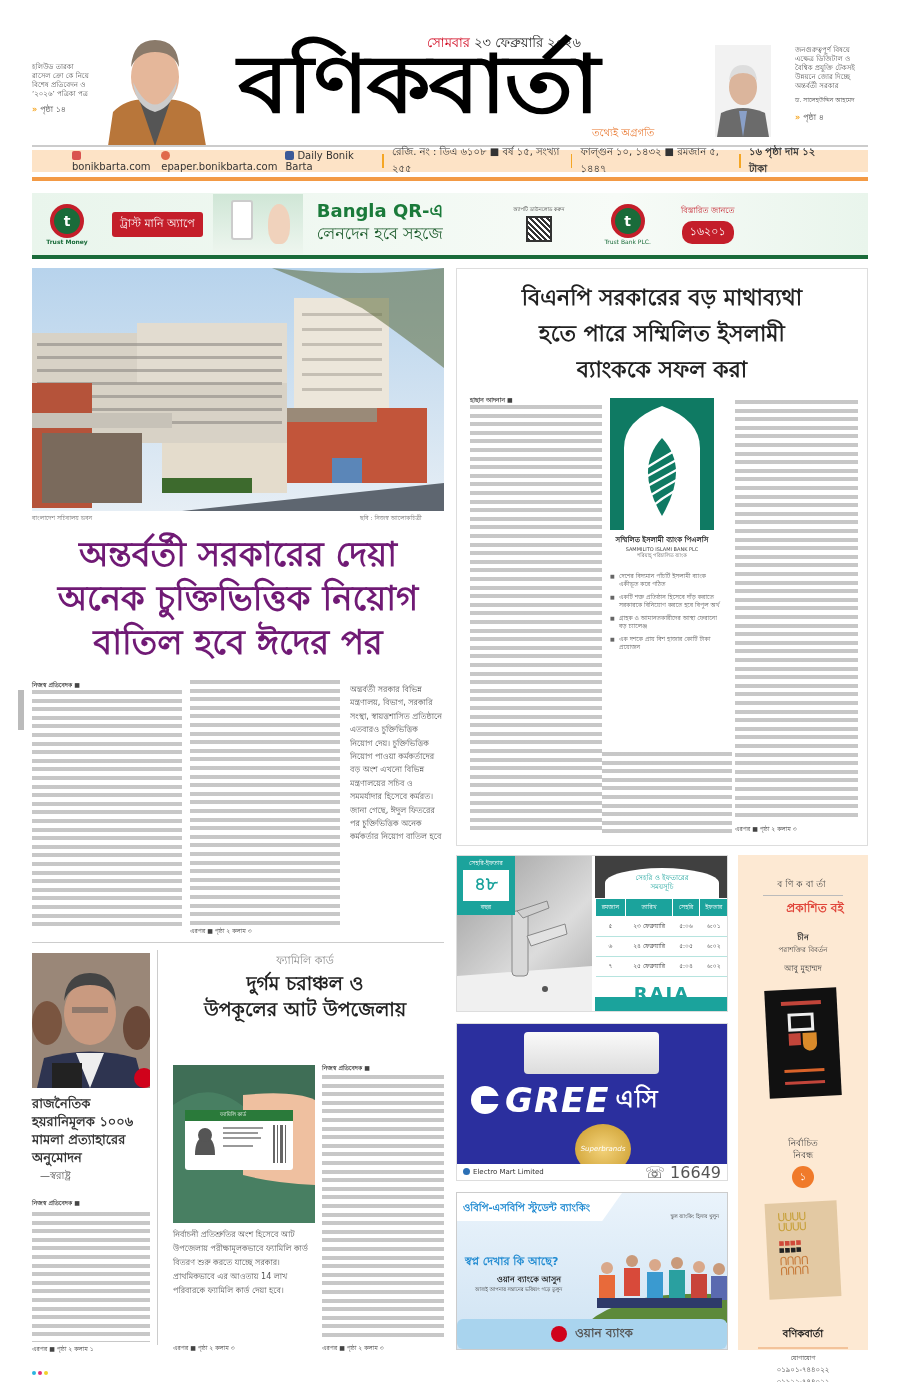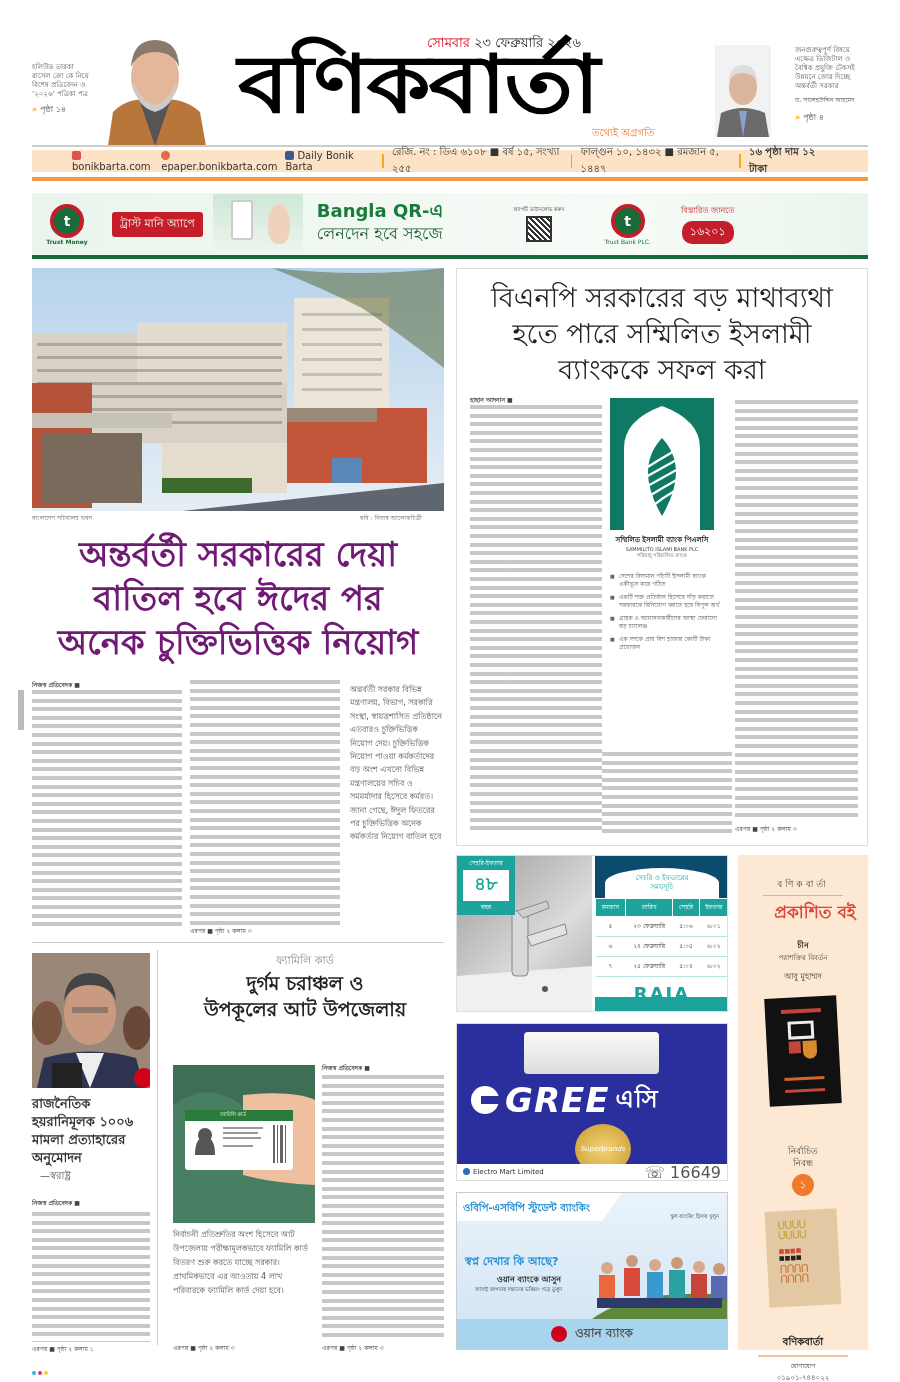--- a/index.html
+++ b/index.html
@@ -28,21 +28,21 @@
   .red-pill { background: #c41e2a; color: #fff; font-size: 11px; padding: 3px 8px; border-radius: 3px; }
   .bqr-title { color: #1a7a3a; font-weight: bold; font-size: 18px; line-height: 20px; }
   .bqr-sub { color: #1a5a2a; font-size: 16px; }
   .qr { width: 26px; height: 26px; background: repeating-linear-gradient(45deg,#333 0 2px,#fff 2px 4px); border: 2px solid #333; }
   .hotline { background: #c41e2a; color: #fff; border-radius: 10px; padding: 2px 8px; font-size: 11px; }
 
   
   .photo { overflow: hidden; }
   .caption { font-size: 6px; color: #777; }
   .headline-xl { font-weight: bold; color: #701a75; text-align: center; line-height: 44px; font-size: 34px; }
-  .headline-l { font-weight: normal; color: #222; text-align: center; line-height: 36px; font-size: 27px; }
+  .headline-l { font-weight: bold; color: #222; text-align: center; line-height: 36px; font-size: 22px; }
   .headline-m { font-weight: bold; color: #222; text-align: center; line-height: 26px; font-size: 19px; }
   .kicker { font-size: 11px; color: #888; text-align: center; }
   .byline { font-size: 6px; color: #444; font-weight: bold; }
   .textcol { font-size: 6px; line-height: 8.6px; color: #555; text-align: justify; overflow: hidden; }
   .textblur { background: repeating-linear-gradient(180deg, #9a9a9a 0 4px, transparent 4px 8.6px); opacity: 0.55; }
   .sidebar-text { font-size: 8px; line-height: 13.4px; color: #555; }
   .contd { font-size: 6px; color: #444; }
   .boxed { border: 1px solid #ddd; }
   .bullets li { font-size: 6px; line-height: 8px; color: #666; margin-bottom: 5px; list-style: none; padding-left: 9px; position: relative; }
   .bullets li::before { content: "■"; position: absolute; left: 0; color: #666; font-size: 5px; }
@@ -180,22 +180,22 @@
     <rect x="130" y="175" width="125" height="50" fill="#e4dccc"></rect>
     <rect x="130" y="210" width="90" height="15" fill="#3d6a2d"></rect>
     <path d="M150 243 L412 215 L412 243 Z" fill="#5e6670"></path>
   </svg>
 </div>
 <div class="abs caption" style="left:32px;top:513px;">বাংলাদেশ সচিবালয় ভবন</div>
 <div class="abs caption" style="left:360px;top:513px;">ছবি : নিজস্ব আলোকচিত্রী</div>
 
 <div class="abs headline-xl" style="left:32px;top:532px;width:412px;">
   <div>অন্তর্বর্তী সরকারের দেয়া</div>
+  <div>অনেক চুক্তিভিত্তিক নিয়োগ</div>
   <div>বাতিল হবে ঈদের পর</div>
-  <div>অনেক চুক্তিভিত্তিক নিয়োগ</div>
 </div>
 <div class="abs" style="left:18px;top:690px;width:6px;height:40px;background:#777;opacity:0.5;"></div>
 
 <div class="abs byline" style="left:32px;top:680px;">নিজস্ব প্রতিবেদক ■</div>
 <div class="abs textcol textblur" style="left:32px;top:690px;width:150px;height:240px;"></div>
 <div class="abs textcol textblur" style="left:190px;top:680px;width:150px;height:245px;"></div>
 <div class="abs contd" style="left:190px;top:926px;">এরপর ■ পৃষ্ঠা ২ কলাম ৩</div>
 <div class="abs sidebar-text" style="left:350px;top:683px;width:92px;height:245px;overflow:hidden;">অন্তর্বর্তী সরকার বিভিন্ন মন্ত্রণালয়, বিভাগ, সরকারি সংস্থা, স্বায়ত্তশাসিত প্রতিষ্ঠানে এতবারও চুক্তিভিত্তিক নিয়োগ দেয়। চুক্তিভিত্তিক নিয়োগ পাওয়া কর্মকর্তাদের বড় অংশ এখনো বিভিন্ন মন্ত্রণালয়ের সচিব ও সমমর্যাদার হিসেবে কর্মরত। জানা গেছে, ঈদুল ফিতরের পর চুক্তিভিত্তিক অনেক কর্মকর্তার নিয়োগ বাতিল হবে</div>
 
 <div class="abs" style="left:32px;top:942px;width:412px;height:1px;background:#ccc;"></div>
@@ -283,21 +283,21 @@
       </g>
     <g fill="#666">
         <rect x="100" y="60" width="2" height="38"></rect>
         <rect x="104" y="60" width="1" height="38"></rect>
         <rect x="107" y="60" width="3" height="38"></rect>
         <rect x="112" y="60" width="1" height="38"></rect>
       </g>
   </svg>
 </div>
 <div class="abs" style="left:220px;top:1111px;font-size:5px;color:#fff;">ফ্যামিলি কার্ড</div>
-<div class="abs sidebar-text" style="left:173px;top:1228px;width:142px;font-size:8px;line-height:14px;">নির্বাচনী প্রতিশ্রুতির অংশ হিসেবে আট উপজেলায় পরীক্ষামূলকভাবে ফ্যামিলি কার্ড বিতরণ শুরু করতে যাচ্ছে সরকার। প্রাথমিকভাবে এর আওতায় 4 লাখ পরিবারকে ফ্যামিলি কার্ড দেয়া হবে।</div>
+<div class="abs sidebar-text" style="left:173px;top:1228px;width:142px;font-size:8px;line-height:14px;">নির্বাচনী প্রতিশ্রুতির অংশ হিসেবে আট উপজেলায় পরীক্ষামূলকভাবে ফ্যামিলি কার্ড বিতরণ শুরু করতে যাচ্ছে সরকার। প্রাথমিকভাবে এর আওতায় 14 লাখ পরিবারকে ফ্যামিলি কার্ড দেয়া হবে।</div>
 <div class="abs contd" style="left:173px;top:1343px;">এরপর ■ পৃষ্ঠা ২ কলাম ৩</div>
 <div class="abs byline" style="left:322px;top:1063px;">নিজস্ব প্রতিবেদক ■</div>
 <div class="abs textcol textblur" style="left:322px;top:1075px;width:122px;height:265px;"></div>
 <div class="abs contd" style="left:322px;top:1343px;">এরপর ■ পৃষ্ঠা ২ কলাম ৩</div>
 
 <div class="abs" style="left:456px;top:855px;width:272px;height:157px;border:1px solid #ddd;overflow:hidden;">
   <div class="photo" style="position:absolute;left:0;top:0;width:135px;height:157px;background:linear-gradient(135deg,#9a9a9a,#dcdcdc 60%,#a8a8a8);">
     <svg width="135" height="157" viewBox="0 0 135 157">
       <path d="M0 120 L135 110 L135 157 L0 157 Z" fill="#f0f0f0"></path>
       <rect x="55" y="55" width="16" height="65" rx="4" fill="#d8d8d8" stroke="#888"></rect>
@@ -305,21 +305,21 @@
       <path d="M70 80 L108 68 L110 78 L74 90 Z" fill="#e2e2e2" stroke="#888"></path>
       <circle cx="88" cy="133" r="3" fill="#555"></circle>
     </svg>
   </div>
   <div style="position:absolute;left:0;top:0;width:58px;background:#1ba39c;text-align:center;color:#fff;padding:2px 0;">
     <div style="font-size:6px;">সেহরি-ইফতার</div>
     <div style="background:#fff;color:#1ba39c;font-size:18px;font-weight:bold;margin:1px 6px;">৪৮</div>
     <div style="font-size:6px;">বছর</div>
   </div>
   <div style="position:absolute;left:138px;top:0;width:134px;height:157px;background:#fff;">
-    <div style="background:#0c4a6e;height:42px;position:relative;">
+    <div style="background:#404040;height:42px;position:relative;">
       <div style="position:absolute;left:10px;right:10px;bottom:0;height:30px;background:#fff;border-radius:50% 50% 0 0;"></div>
       <div style="position:absolute;left:0;right:0;top:18px;text-align:center;font-size:7px;color:#1ba39c;line-height:9px;padding:0 28px;">সেহরি ও ইফতারের সময়সূচি</div>
     </div>
     <table class="raja-table">
       <thead>
           <tr>
         <th>রমজান</th>
         <th>তারিখ</th>
         <th>সেহরি</th>
         <th>ইফতার</th>
@@ -394,30 +394,30 @@
           <rect x="124" y="43" width="16" height="24" fill="#5a6ab0"></rect>
       </g>
       <g fill="#2e3a6a">
           <rect x="10" y="65" width="125" height="10"></rect>
         </g>
     </svg>
   </div>
   <div style="position:absolute;left:8px;top:60px;font-size:11px;font-weight:bold;color:#1f8ad1;">স্বপ্ন দেখার কি আছে?</div>
   <div style="position:absolute;left:40px;top:80px;font-size:8px;font-weight:bold;color:#222;">ওয়ান ব্যাংকে আসুন</div>
   <div style="position:absolute;left:18px;top:93px;font-size:5px;color:#333;">আজই আপনার সন্তানের ভবিষ্যৎ গড়ে তুলুন</div>
-  <div style="position:absolute;left:0;right:0;bottom:0;height:30px;background:#a9d4ee;display:flex;align-items:center;justify-content:center;gap:8px;">
+  <div style="position:absolute;left:0;right:0;bottom:0;height:30px;background:#a9d4ee;display:flex;align-items:center;justify-content:center;gap:8px;border-radius:6px;">
     <div style="width:16px;height:16px;border-radius:50%;background:#d0021b;"></div>
     <span style="font-size:12px;color:#555;font-weight:bold;">ওয়ান ব্যাংক</span>
   </div>
 </div>
 
 <div class="abs book-panel" style="left:738px;top:855px;width:130px;height:495px;">
   <div style="text-align:center;margin-top:22px;font-size:9px;color:#444;letter-spacing:3px;">বণিকবার্তা</div>
   <div style="margin:3px 25px;height:1px;background:#bbb;"></div>
-  <div style="text-align:center;font-size:17px;color:#e0453a;font-weight:bold;padding-left:24px;">প্রকাশিত বই</div>
+  <div style="text-align:center;font-size:12px;color:#e0453a;font-weight:bold;padding-left:24px;">প্রকাশিত বই</div>
   <div style="text-align:center;margin-top:12px;font-size:8px;color:#333;font-weight:bold;">চীন</div>
   <div style="text-align:center;font-size:7px;color:#444;">পরাশক্তির বিবর্তন</div>
   <div style="text-align:center;margin-top:6px;font-size:8px;color:#444;">আবু মুহাম্মদ</div>
   <div style="margin:14px auto 0;width:72px;height:108px;background:#111;transform:rotate(-3deg);position:relative;">
     <div style="position:absolute;left:16px;top:12px;width:40px;height:4px;background:#c2453a;"></div>
     <div style="position:absolute;left:22px;top:24px;width:26px;height:18px;border:3px solid #eee;"></div>
     <div style="position:absolute;left:22px;top:44px;width:12px;height:12px;background:#c2453a;"></div>
     <div style="position:absolute;left:36px;top:44px;width:14px;height:18px;border-radius:0 0 8px 8px;background:#d98a2a;"></div>
     <div style="position:absolute;left:16px;top:80px;width:40px;height:3px;background:#d9632a;"></div>
     <div style="position:absolute;left:16px;top:92px;width:40px;height:3px;background:#c2453a;"></div>

